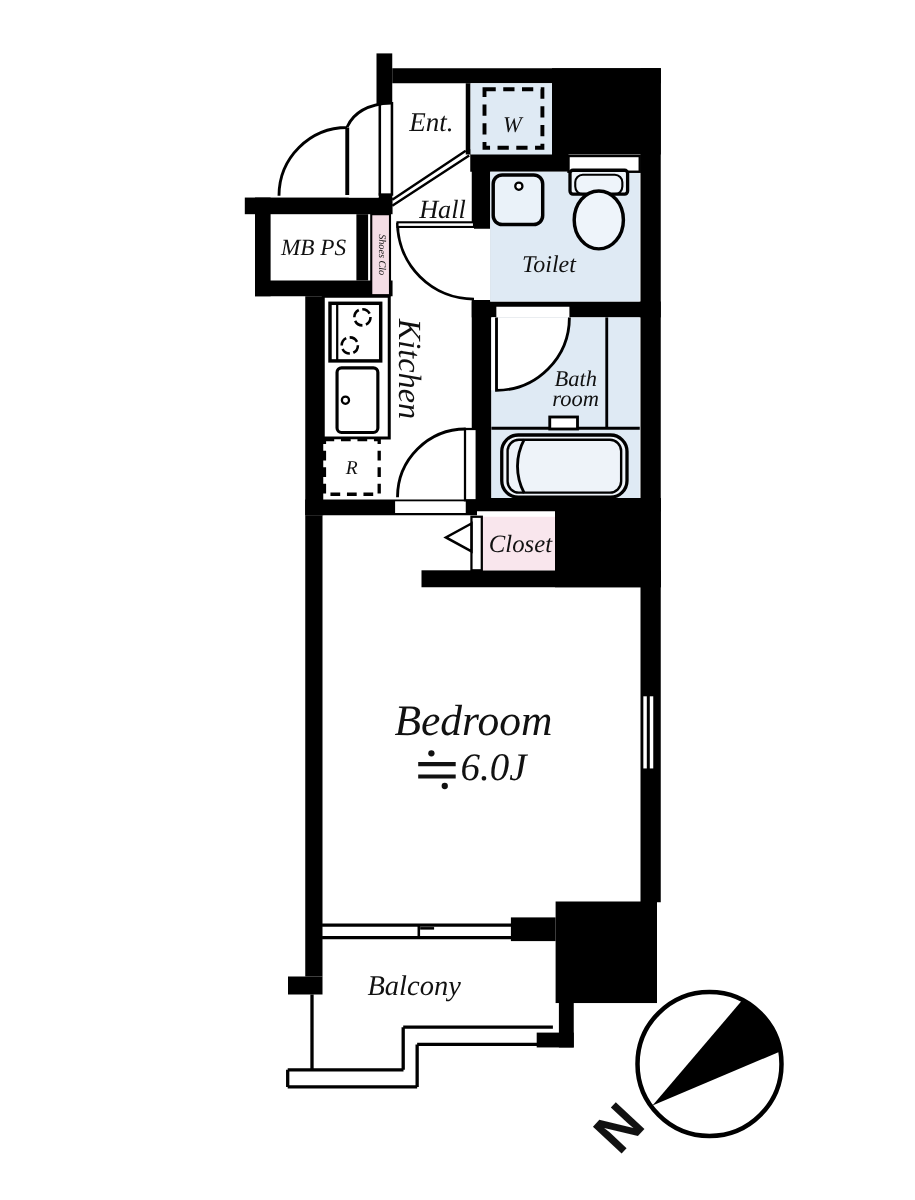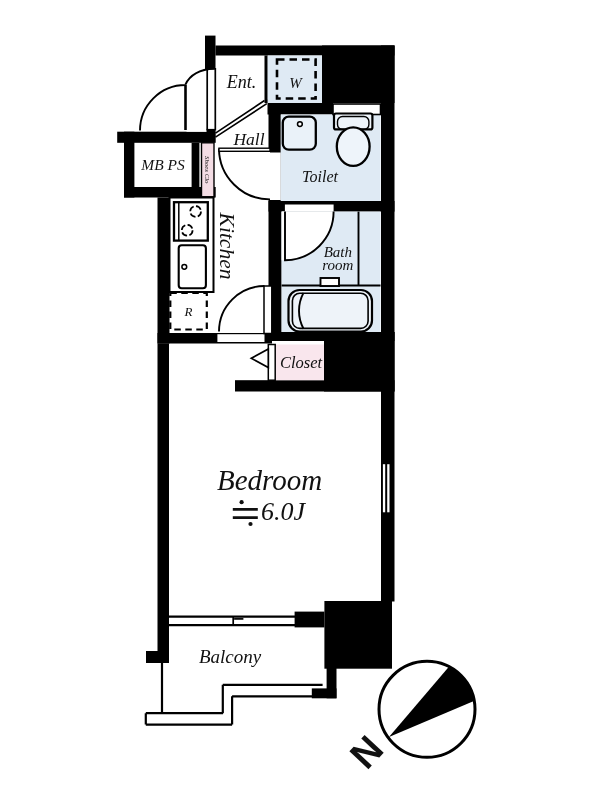--- a/index.html
+++ b/index.html
@@ -1,16 +1,16 @@
 <!DOCTYPE html>
 <html><head>
 <meta charset="utf-8">
 <style>
   html,body{margin:0;padding:0;background:#ffffff;}
-  .wrap{width:552px;height:800px;position:relative;overflow:hidden;background:#eab308;}
+  .wrap{width:552px;height:800px;position:relative;overflow:hidden;background:#eab308;margin-left:46px;}
   svg{display:block;}
   text{font-family:"Liberation Serif", serif;fill:#111111;}
 </style>
 </head>
 <body>
 <div class="wrap">
 <svg width="610" height="800" viewBox="0 0 610 800">
 
 <rect x="0" y="0" width="610" height="800" fill="#ffffff"></rect>
 

